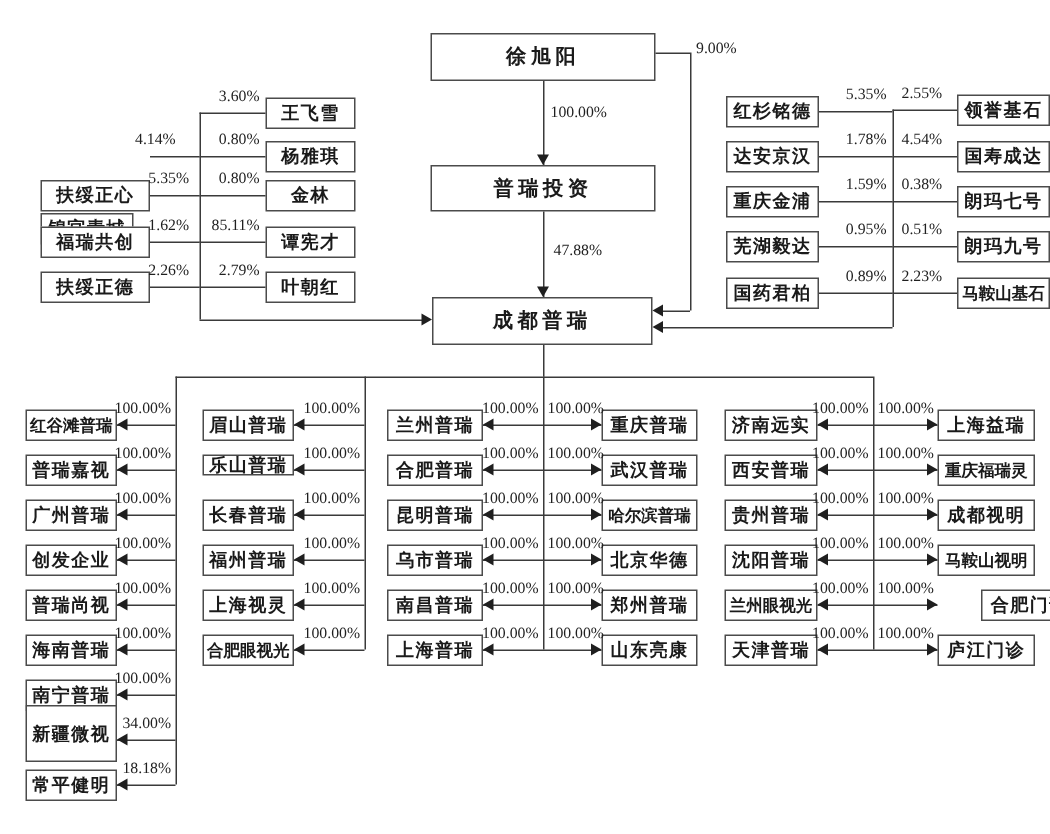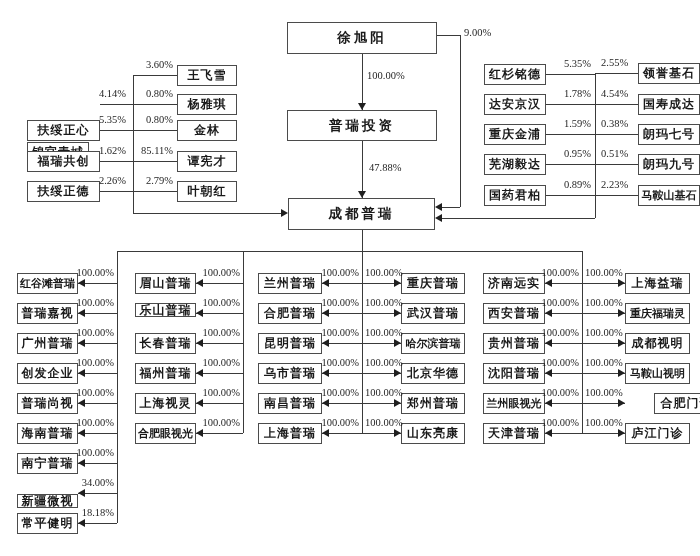--- a/index.html
+++ b/index.html
@@ -46,21 +46,21 @@
     <div class="pct" style="left: 369px; top: 162px; width: 42px; text-align: left;">47.88%</div>
     <div class="hline" style="left: 437px; top: 35px; width: 23px;"></div>
     <div class="vline" style="left: 460px; top: 35px; height: 172px;"></div>
     <div class="hline" style="left: 441px; top: 207px; width: 19px;"></div>
     <div class="arrow" style="left: 435px; top: 203px; border-width: 4px 7px 4px 0px; border-color: transparent rgb(31, 31, 31) transparent transparent;"></div>
     <div class="pct" style="left: 464px; top: 27px; width: 36px; text-align: left;">9.00%</div>
     <div class="node small-node" style="left: 27px; top: 94px; width: 62px; height: 21px; margin-top: 48px;">
       <span>锦官青城</span>
     </div>
     <div class="hline" style="left: 100px; top: 104px; width: 33px;"></div>
-    <div class="pct" style="left: 90px; top: 88px; width: 36px; text-align: right;">4.14%</div>
+    <div class="pct" style="left: 90px; top: 88px; width: 36px; text-align: left;">4.14%</div>
     <div class="node small-node" style="left: 27px; top: 120px; width: 73px; height: 21px;">
       <span>扶绥正心</span>
     </div>
     <div class="hline" style="left: 100px; top: 130px; width: 33px;"></div>
     <div class="pct" style="left: 90px; top: 114px; width: 36px; text-align: right;">5.35%</div>
     <div class="node small-node" style="left: 27px; top: 151px; width: 73px; height: 21px;">
       <span>福瑞共创</span>
     </div>
     <div class="hline" style="left: 100px; top: 161px; width: 33px;"></div>
     <div class="pct" style="left: 90px; top: 145px; width: 36px; text-align: right;">1.62%</div>
@@ -191,21 +191,21 @@
     </div>
     <div class="hline" style="left: 78px; top: 433px; width: 39px;"></div>
     <div class="arrow" style="left: 78px; top: 429px; border-width: 4px 7px 4px 0px; border-color: transparent rgb(31, 31, 31) transparent transparent;"></div>
     <div class="pct" style="left: 76px; top: 417px; width: 38px; text-align: right;">100.00%</div>
     <div class="node small-node" style="left: 17px; top: 453px; width: 61px; height: 21px;">
       <span>南宁普瑞</span>
     </div>
     <div class="hline" style="left: 78px; top: 463px; width: 39px;"></div>
     <div class="arrow" style="left: 78px; top: 459px; border-width: 4px 7px 4px 0px; border-color: transparent rgb(31, 31, 31) transparent transparent;"></div>
     <div class="pct" style="left: 76px; top: 447px; width: 38px; text-align: right;">100.00%</div>
-    <div class="node small-node" style="left: 17px; top: 494px; width: 61px; height: 14px; text-align: right;">
+    <div class="node small-node" style="left: 17px; top: 470px; width: 61px; height: 38px; text-align: right;">
       <span>新疆微视</span>
     </div>
     <div class="hline" style="left: 78px; top: 493px; width: 39px;"></div>
     <div class="arrow" style="left: 78px; top: 489px; border-width: 4px 7px 4px 0px; border-color: transparent rgb(31, 31, 31) transparent transparent;"></div>
     <div class="pct" style="left: 76px; top: 477px; width: 38px; text-align: right;">34.00%</div>
     <div class="node small-node" style="left: 17px; top: 513px; width: 61px; height: 21px;">
       <span>常平健明</span>
     </div>
     <div class="hline" style="left: 78px; top: 523px; width: 39px;"></div>
     <div class="arrow" style="left: 78px; top: 519px; border-width: 4px 7px 4px 0px; border-color: transparent rgb(31, 31, 31) transparent transparent;"></div>

